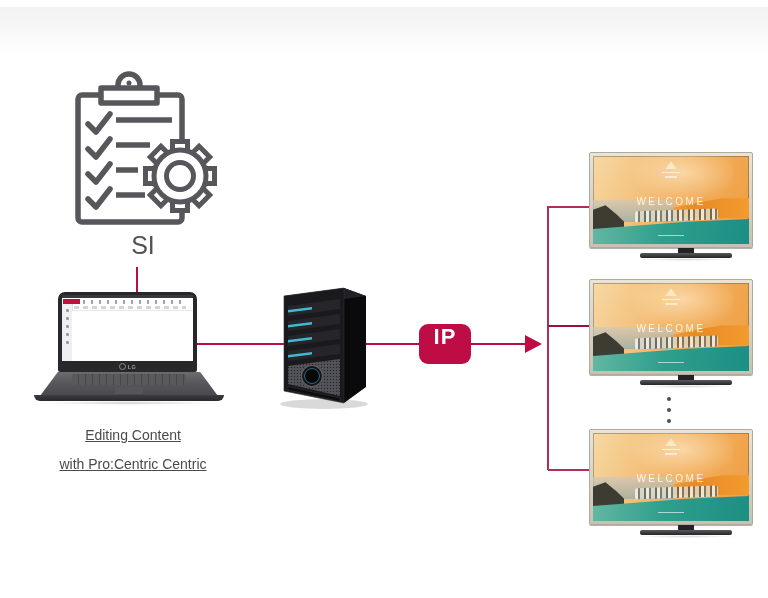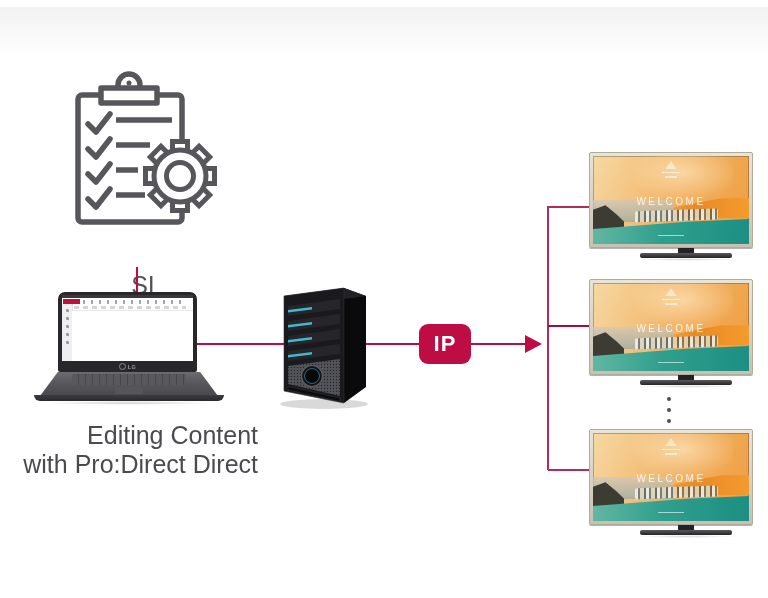--- a/index.html
+++ b/index.html
@@ -6,39 +6,39 @@
   #stage{
     position:relative;width:768px;height:598px;overflow:hidden;background:#fff;
     font-family:"Liberation Sans", sans-serif;
     --crimson:#BE0C45; --branch:#B42D56; --stubdark:#A00D3F; --textgray:#4A4A4F;
   }
   .abs{position:absolute;}
   
   .top-band{left:0;top:7px;width:768px;height:48px;
     background:linear-gradient(180deg,#F2F2F2 0%,#F6F6F6 35%,#FFFFFF 100%);}
   
-  .diagram-label{color:var(--textgray);font-size:25px;line-height:29px;text-align:right;}
-  .si-label{left:68px;top:231px;width:150px;font-size:25px;color:#515156;text-align:center;margin-top:40px;}
+  .diagram-label{color:var(--textgray);font-size:14px;line-height:29px;text-align:center;text-decoration:underline;}
+  .si-label{left:68px;top:231px;width:150px;font-size:25px;color:#515156;text-align:center;}
   .editing-label{left:8px;top:421px;width:250px;}
   .server-label{left:273px;top:421px;width:104px;}
   
   .line{background:var(--crimson);}
   .si-connector{left:136px;top:267px;width:2px;height:28px;}
   .main-line{left:196px;top:343px;width:224px;height:2.4px;z-index:1;}
   .arrow-line{left:470px;top:343px;width:57px;height:2.4px;z-index:3;}
   .arrow-head{left:525px;top:335px;width:0;height:0;z-index:3;
     border-left:17px solid var(--crimson);border-top:9.5px solid transparent;border-bottom:9.5px solid transparent;}
   .branch-v{left:547px;top:206px;width:1.7px;height:264px;background:var(--branch);}
   .stub{height:1.7px;background:var(--branch);}
   .stub-top{left:548px;top:206px;width:42px;}
   .stub-mid{left:548px;top:325px;width:42px;height:2.4px;background:var(--stubdark);}
   .stub-bot{left:548px;top:469px;width:42px;}
   
   .ip-badge{left:419px;top:324px;width:52px;height:40px;background:var(--crimson);
-    border-radius:9px;display:flex;align-items:center;justify-content:center;z-index:3;
+    border-radius:9px;display:flex;justify-content:center;z-index:3;
     color:#fff;font-size:22px;font-weight:bold;letter-spacing:1px;}
   
   .laptop{z-index:2;}
   .laptop-shell{left:58px;top:292px;width:139px;height:80px;background:#28282B;
     border-radius:7px 7px 2px 2px;}
   .laptop-screen{left:4px;top:3px;width:131px;height:66px;background:#fff;overflow:hidden;}
   .lap-titlebar{left:0;top:0;width:100%;height:3px;background:#39393D;}
   .lap-redchip{left:1px;top:4px;width:17px;height:4.5px;background:#C2103E;}
   .lap-sidebar{left:0;top:9px;width:10px;height:57px;background:#EFEFF1;border-right:1px solid #E0E0E4;}
   .lap-sidebar i{display:block;width:3px;height:3px;border-radius:1px;background:#9A9A9E;margin:5px auto 0;}
@@ -172,21 +172,21 @@
   </div>
   <div class="abs laptop-deck laptop">
     <div class="abs lap-keys"></div>
     <div class="abs lap-touchpad"></div>
   </div>
   <div class="abs laptop-base laptop"></div>
   <div class="abs laptop-shadow"></div>
 
   <div class="abs diagram-label editing-label">
     <div>Editing Content</div>
-    <div>with Pro:Direct Direct</div>
+    <div>with Pro:Centric Centric</div>
   </div>
 
   <svg class="abs server-svg" width="92" height="130" viewBox="0 0 92 130">
     <defs>
       <pattern id="mesh" width="3" height="3" patternUnits="userSpaceOnUse">
         <rect width="3" height="3" fill="#53535A"></rect>
         <circle cx="1.5" cy="1.5" r="0.7" fill="#26262B"></circle>
       </pattern>
     </defs>
     <ellipse cx="46" cy="122" rx="44" ry="5" fill="rgba(0,0,0,0.15)"></ellipse>

